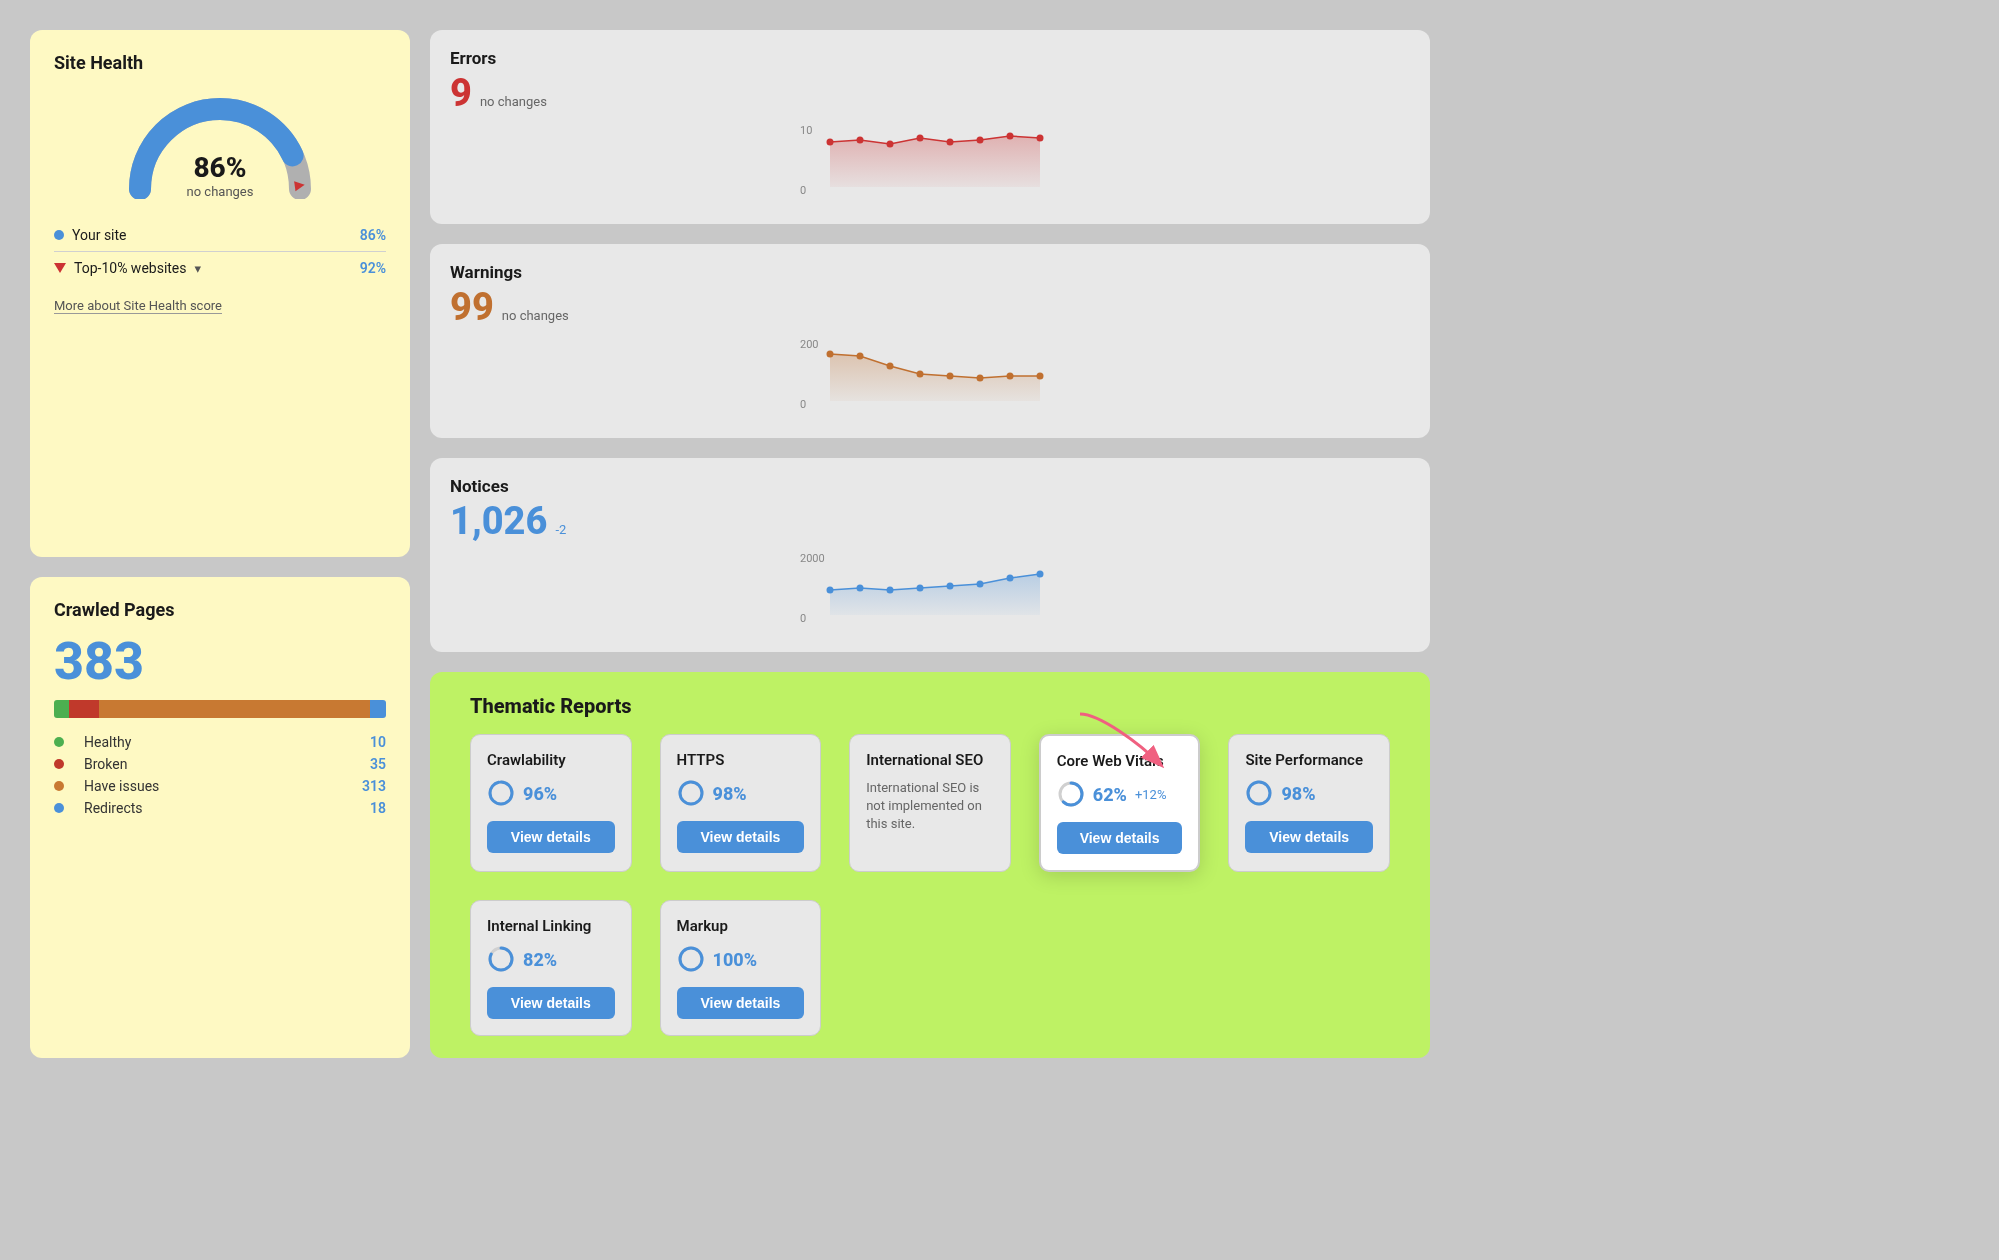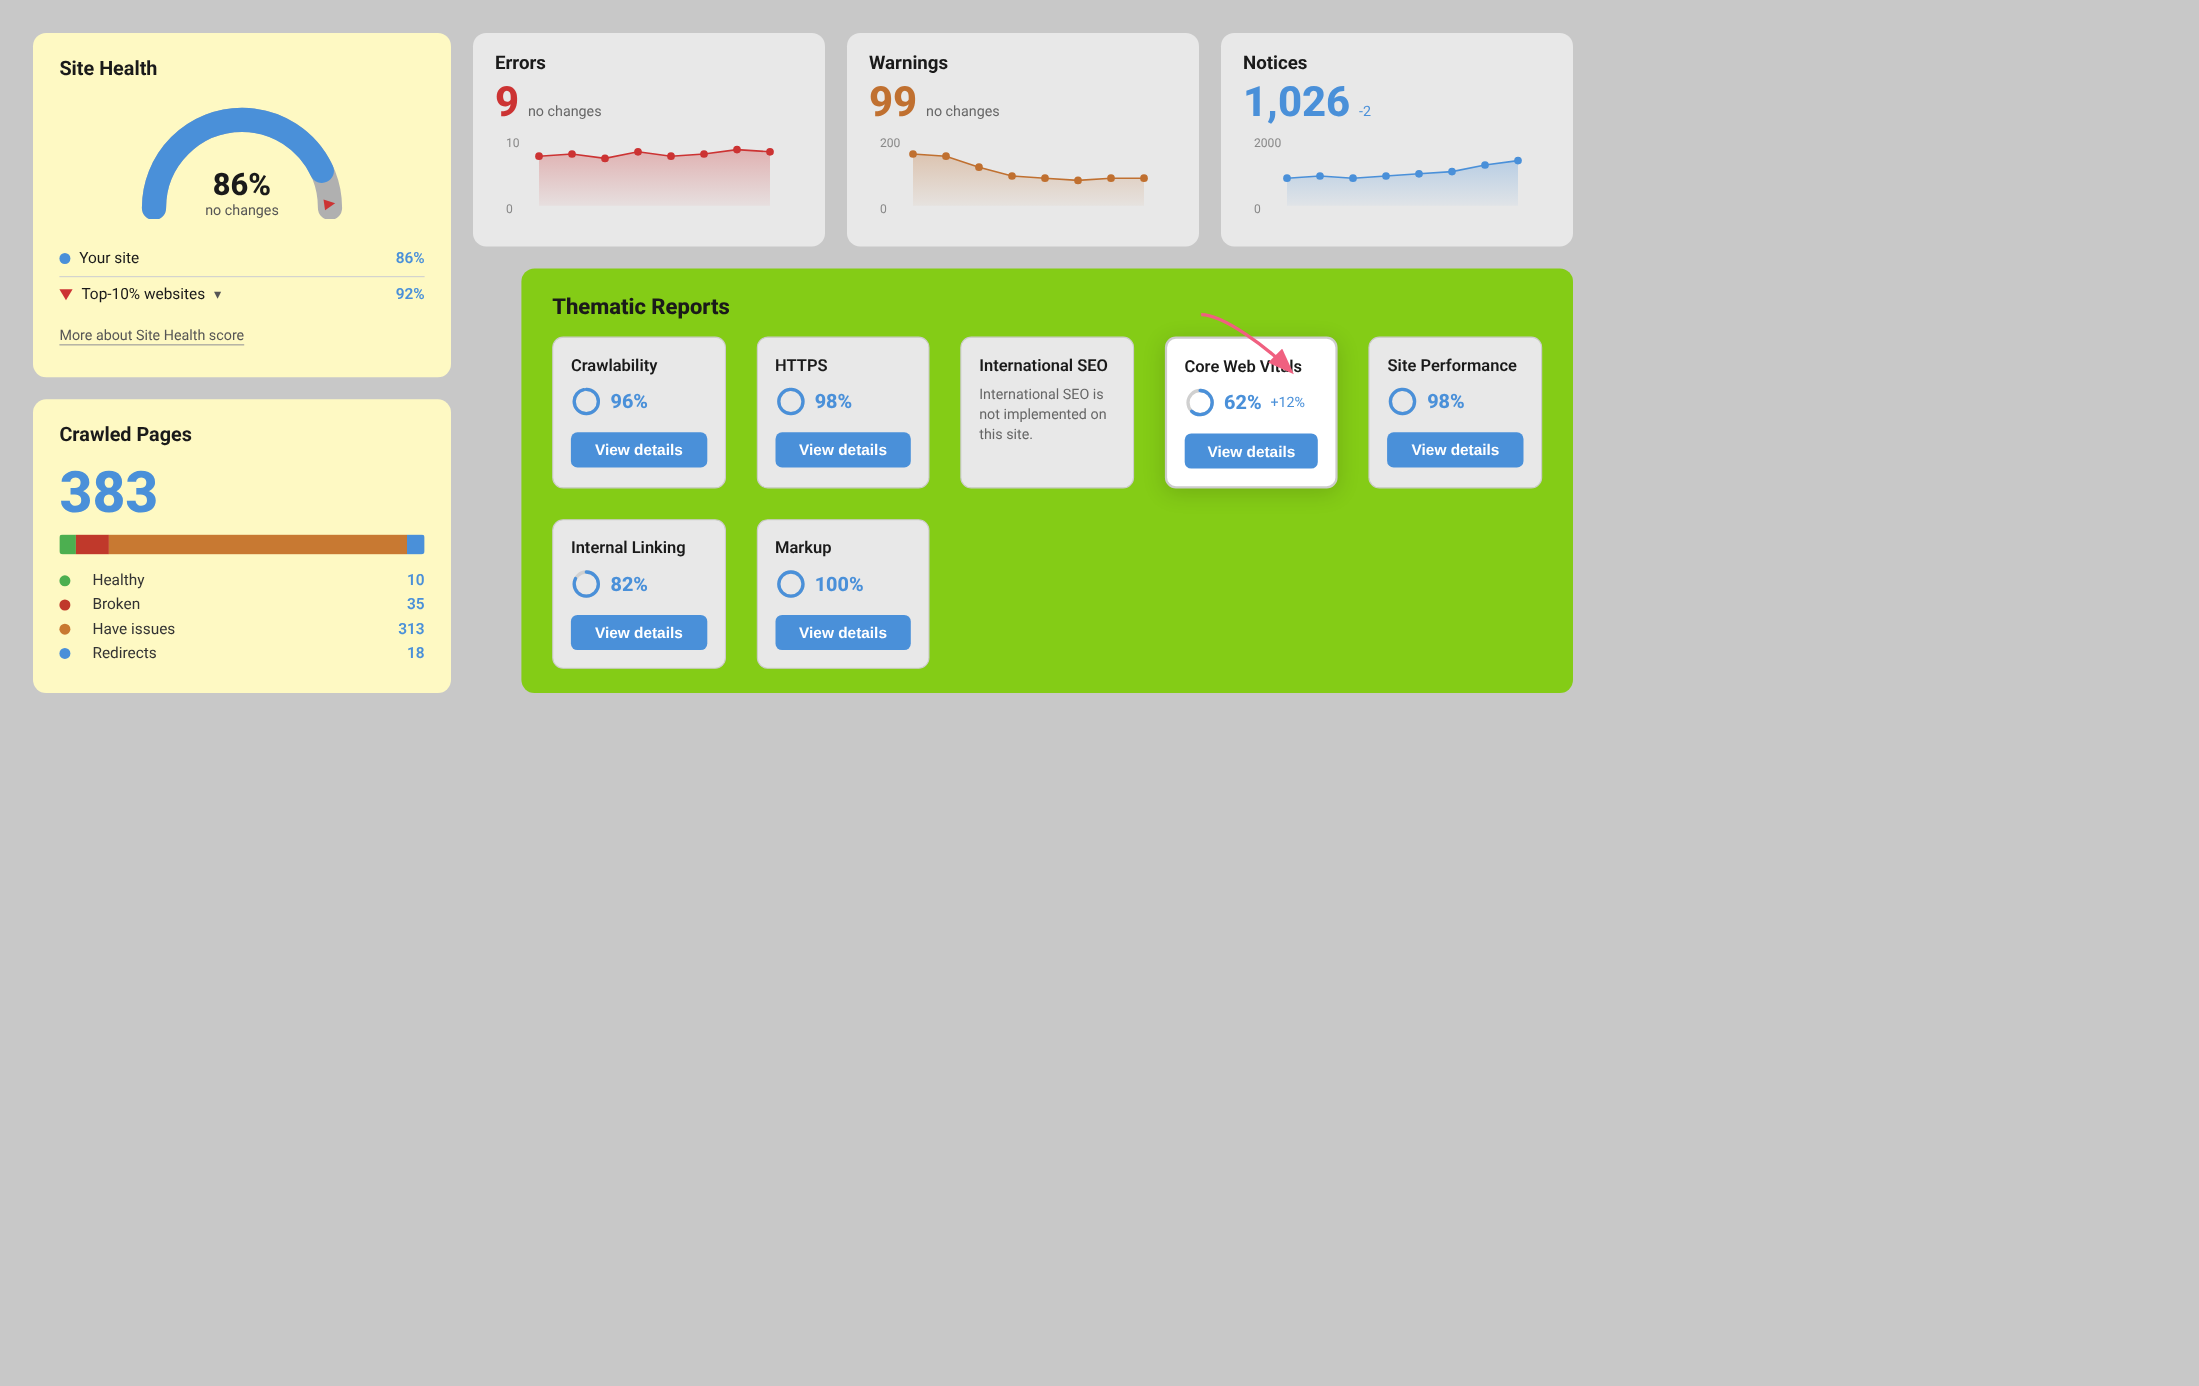--- a/index.html
+++ b/index.html
@@ -156,21 +156,21 @@
       grid-row: 1 / 3;
       grid-column: 2;
       display: flex;
       flex-direction: column;
       gap: 20px;
     }
 
     
     .stats-row {
       display: grid;
-      grid-template-columns: 1fr 1fr 1fr;
+      grid-template-columns: 1fr;
       gap: 20px;
     }
     .stat-card {
       background: #e8e8e8;
       border-radius: 12px;
       padding: 18px 20px;
     }
     .stat-title {
       font-size: 17px;
       font-weight: 700;
@@ -196,24 +196,23 @@
       color: #666;
     }
     .stat-change-negative { color: #4a90d9; font-size: 13px; }
     .mini-chart {
       width: 100%;
       height: 80px;
     }
 
     
     .thematic-card {
-      background: #84cc16;
+      background: #bef264;
       border-radius: 12px;
-      padding: 22px 28px;
-      margin-left: 44px;
+      padding: 22px 40px;
     }
     .thematic-title {
       font-size: 20px;
       font-weight: 800;
       color: #1a1a1a;
       margin-bottom: 16px;
     }
     .reports-grid {
       display: grid;
       grid-template-columns: repeat(5, 1fr);

